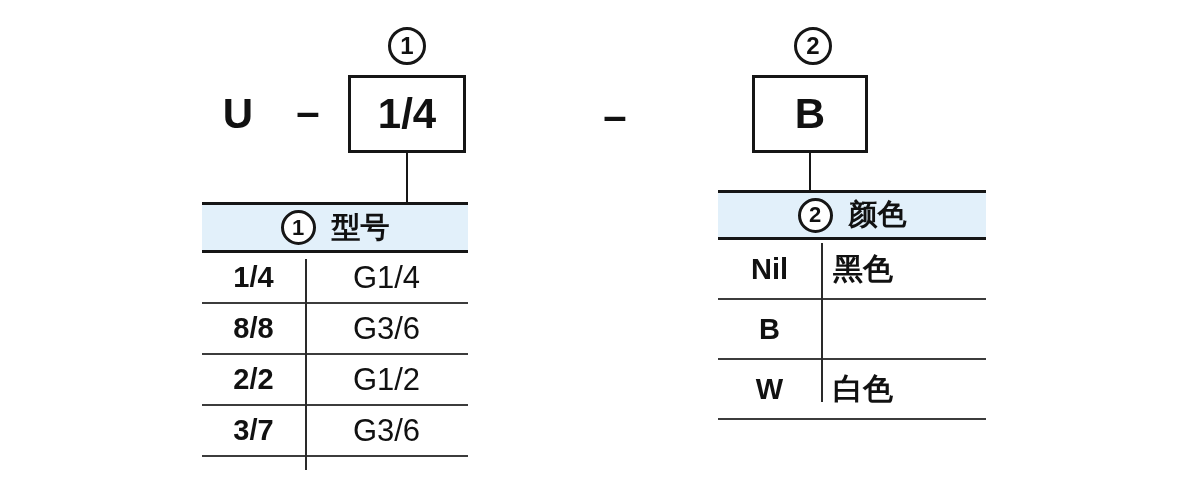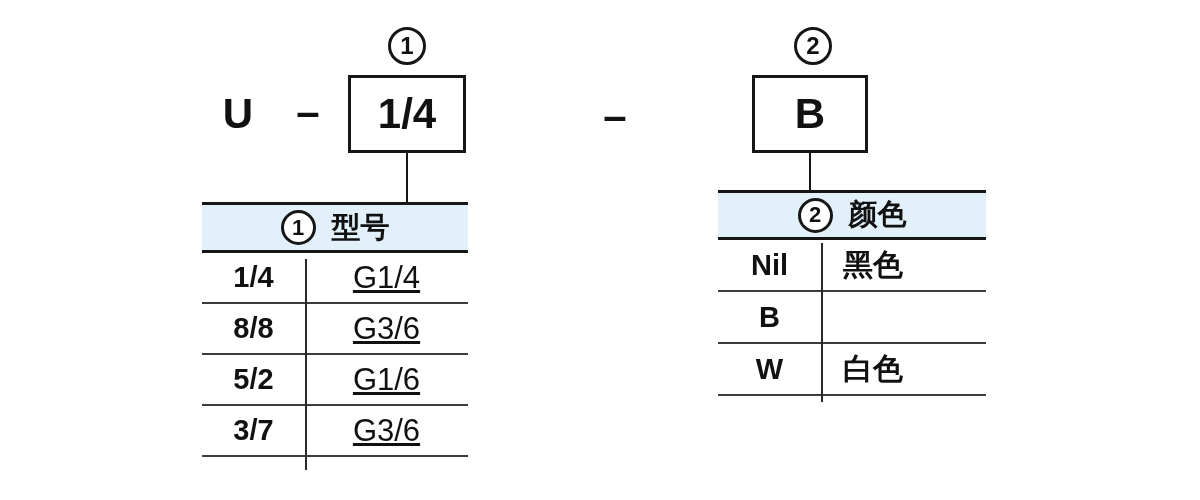--- a/index.html
+++ b/index.html
@@ -28,31 +28,31 @@
     background:var(--header-bg,#e2f0fa);
     border-bottom:3px solid #161616;box-sizing:border-box;
     display:flex;align-items:center;justify-content:center;gap:16px;
     font-size:29px;font-weight:bold;
   }
   .spec-header .circle-num{width:35px;height:35px;font-size:22px;}
   .trow{display:flex;box-sizing:border-box;border-bottom:2px solid #3c3c3c;align-items:center;}
   .cell-code{box-sizing:border-box;display:flex;align-items:center;justify-content:center;
     font-weight:bold;font-size:29px;}
   .cell-desc{flex:1;box-sizing:border-box;display:flex;align-items:center;font-size:31px;}
-  .cell-desc.centered{justify-content:center;text-decoration:underline;}
-  .cell-desc.leftpad{justify-content:flex-start;padding-left:22px;font-weight:bold;font-size:30px;}
+  .cell-desc.centered{justify-content:center;}
+  .cell-desc.leftpad{justify-content:flex-start;padding-left:12px;font-weight:bold;font-size:30px;}
   .col-divider{position:absolute;width:2px;background:#2a2a2a;}
   
   #left-table{left:202px;top:202px;width:266px;}
   #left-table .spec-header{height:48px;}
   #left-table .trow{height:51px;}
   #left-table .cell-code{width:103px;}
   #right-table{left:718px;top:190px;width:268px;}
   #right-table .spec-header{height:47px;}
-  #right-table .trow{height:52px;align-items:center;}
+  #right-table .trow{height:60px;align-items:center;}
   #right-table .cell-code{width:103px;}
 </style>
 </head>
 <body>
 
 <div id="canvas">
 
   <div class="abs code-text" style="left:210px;top:86px;width:56px;height:56px;">U</div>
 
   <div class="abs code-text" style="left:283px;top:84px;width:50px;height:56px;">–</div>
@@ -77,22 +77,22 @@
     </div>
     <div class="trow">
       <div class="cell-code">1/4</div>
       <div class="cell-desc centered">G1/4</div>
     </div>
     <div class="trow">
       <div class="cell-code">8/8</div>
       <div class="cell-desc centered">G3/6</div>
     </div>
     <div class="trow">
-      <div class="cell-code">5/2</div>
-      <div class="cell-desc centered">G1/6</div>
+      <div class="cell-code">2/2</div>
+      <div class="cell-desc centered">G1/2</div>
     </div>
     <div class="trow">
       <div class="cell-code">3/7</div>
       <div class="cell-desc centered">G3/6</div>
     </div>
     <div class="col-divider" style="left:103px;top:54px;height:211px;"></div>
   </div>
 
   <div id="right-table" class="abs spec-table">
     <div class="spec-header">

